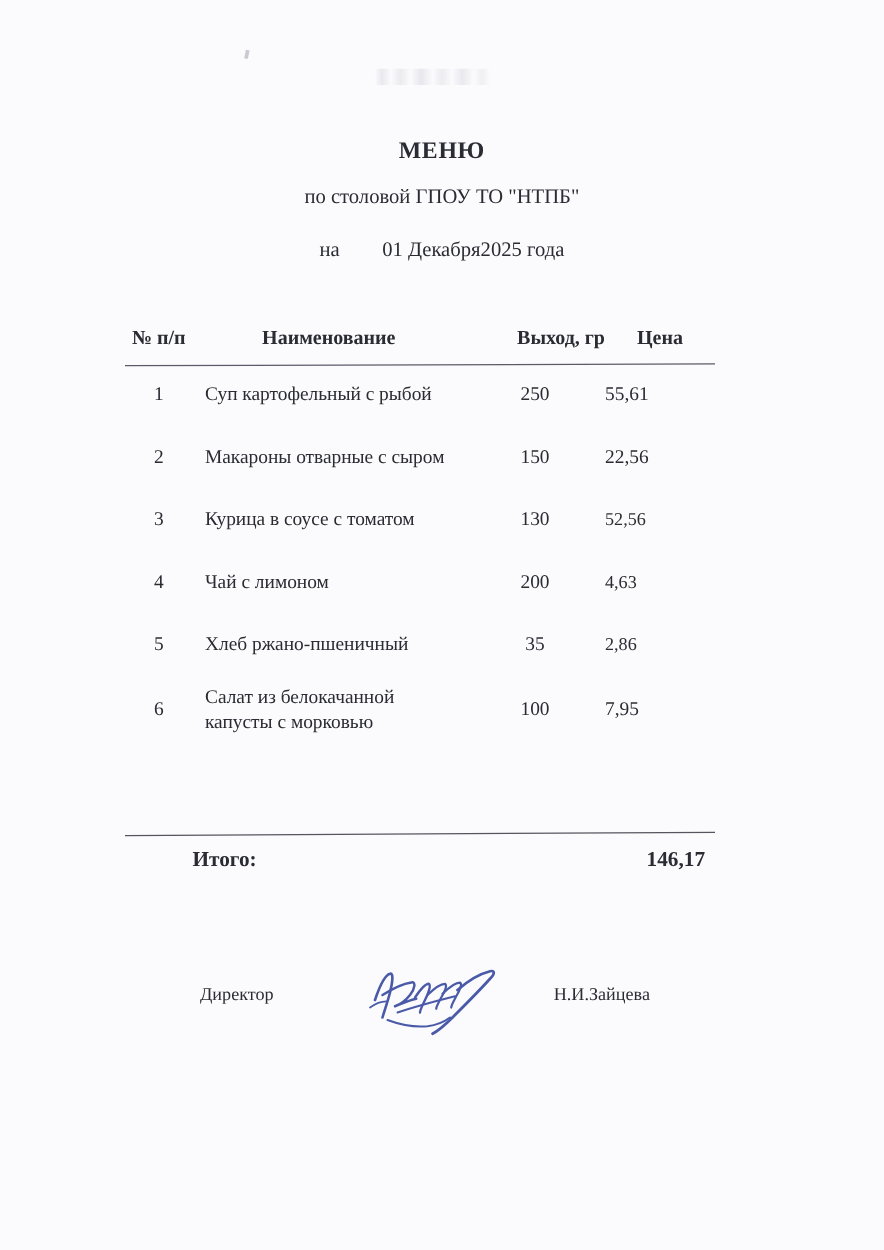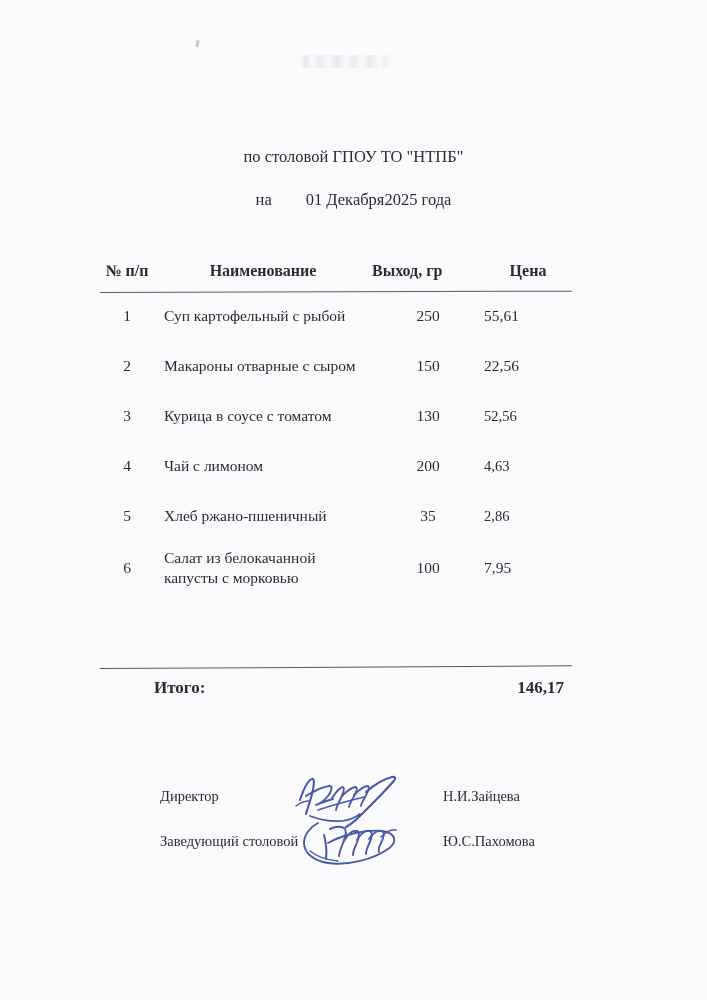--- a/index.html
+++ b/index.html
@@ -105,21 +105,21 @@
   }
   .menu-table th {
     font-weight: bold;
     font-size: 16px;
     padding: 0 0 11px 0;
     vertical-align: bottom;
     white-space: nowrap;
   }
   .th-num   { width: 54px;  text-align: center; }
   .th-name  { width: 218px; text-align: center; }
-  .th-out   { width: 112px; text-align: left; }
+  .th-out   { width: 112px; text-align: right; }
   .th-price { width: 88px;  text-align: center; }
 
   .header-rule {
     position: absolute;
     left: 100px;
     top: 292px;
     width: 472px;
     height: 0;
     border-top: 1.6px solid #5b5b67;
     transform: rotate(-0.16deg);
@@ -198,20 +198,21 @@
   #sig-ink-calc     { left: 126px; top: -4px; }
 </style>
 </head>
 <body>
 
 <div class="page">
 
   <div class="scan-artifact" id="artifact-tick"></div>
   <div class="scan-artifact" id="artifact-ghost"></div>
 
+  <div class="doc-title">МЕНЮ</div>
   <div class="doc-subtitle">по столовой ГПОУ ТО "НТПБ"</div>
   <div class="doc-dateline">
     <span class="date-prefix">на</span><span class="date-value">01 Декабря</span><span class="date-suffix">2025 года</span>
   </div>
 
   <table class="menu-table">
     <thead>
       <tr>
         <th class="th-num">№ п/п</th>
         <th class="th-name">Наименование</th>
@@ -280,32 +281,16 @@
           <path d="M66 25 C71 20, 76 16, 80 16 C82 17, 80 22, 77 27 C75 31, 73 34, 73 36" stroke-width="1.8"></path>
           <path d="M78 22 C86 15, 96 9, 104 7 C108 6, 108 9, 104 13 C96 22, 84 34, 74 44 C68 50, 62 55, 58 57" stroke-width="2.2"></path>
           <path d="M30 40 C42 36, 60 31, 76 27" stroke-width="1.6"></path>
           <path d="M22 46 C30 49, 42 52, 54 51 C62 50, 68 47, 72 44" stroke-width="1.7"></path>
           <path d="M8 36 C12 33, 17 31, 21 31" stroke-width="1.4"></path>
         </g>
       </svg>
       <span class="sig-name">Н.И.Зайцева</span>
     </div>
 
-    <div class="sig-row">
-      <span class="sig-role">Заведующий столовой</span>
-      <svg class="sig-ink" id="sig-ink-manager" width="110" height="52" viewBox="0 0 110 52" fill="none">
-        <g stroke="#4a5aa8" stroke-linecap="round" stroke-linejoin="round" fill="none">
-          <path d="M18 2 C10 6, 4 14, 4 22 C4 32, 14 40, 28 42 C48 45, 74 38, 88 28 C98 21, 96 12, 82 10 C66 8, 42 14, 28 22" stroke-width="1.9"></path>
-          <path d="M24 14 C26 22, 27 30, 26 38" stroke-width="2"></path>
-          <path d="M30 8 C34 6, 40 5, 44 7 C47 9, 46 15, 43 22 C41 27, 39 32, 39 35" stroke-width="2"></path>
-          <path d="M44 20 C48 13, 53 9, 57 10 C60 11, 59 17, 56 24 C54 28, 53 32, 53 34" stroke-width="1.9"></path>
-          <path d="M57 19 C61 12, 66 9, 70 10 C73 11, 72 17, 69 23 C67 27, 66 30, 66 33" stroke-width="1.9"></path>
-          <path d="M69 18 C73 12, 78 9, 82 10 C85 11, 84 16, 81 22 C79 26, 78 29, 79 31" stroke-width="1.8"></path>
-          <path d="M81 16 C86 11, 92 8, 96 9" stroke-width="1.6"></path>
-          <path d="M10 30 C16 35, 26 39, 38 40" stroke-width="1.5"></path>
-        </g>
-      </svg>
-      <span class="sig-name">Ю.С.Пахомова</span>
-    </div>
 
 
   </div>
 </div>
 
 </body></html>

